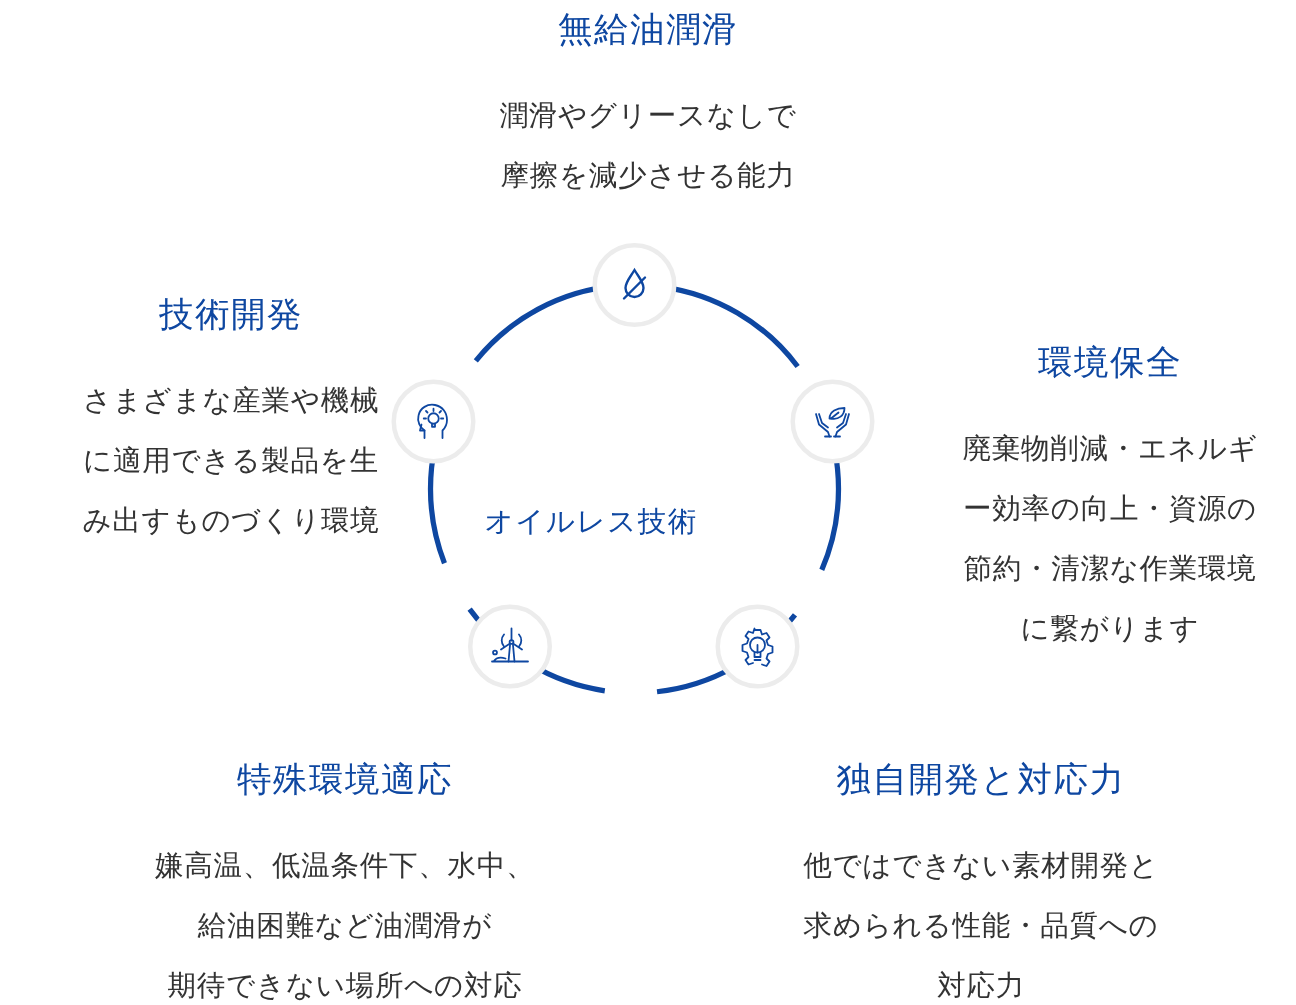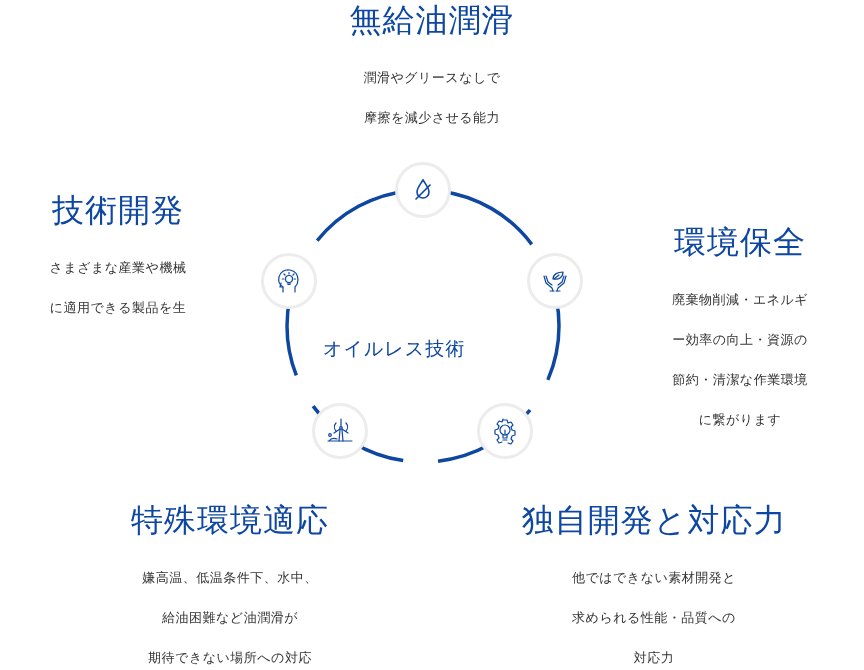--- a/index.html
+++ b/index.html
@@ -1,20 +1,20 @@
 <!DOCTYPE html>
 <html><head>
   <meta charset="utf-8">
   <style>
     html, body { margin: 0; padding: 0; background: #ffffff; }
     body { width: 864px; height: 670px; position: relative; overflow: hidden;
            font-family: "DejaVu Sans", "Liberation Sans", sans-serif; }
     .block { position: absolute; text-align: center; }
-    .title { color: #0e47a1; font-size: 32px; line-height: 40px; font-weight: 400; letter-spacing: 1px; }
-    .desc { color: #333333; font-size: 13px; line-height: 40px; margin-top: 14px; letter-spacing: 0.5px; font-family: Liberation Serif, serif; }
+    .title { color: #0e47a1; font-size: 23px; line-height: 40px; font-weight: 400; letter-spacing: 1px; }
+    .desc { color: #333333; font-size: 19px; line-height: 40px; margin-top: 14px; letter-spacing: 0.5px; font-family: Liberation Serif, serif; }
     .desc div { white-space: nowrap; }
     #ring { position: absolute; left: 0; top: 0; width: 864px; height: 670px; }
     .center-label { position: absolute; left: 323px; top: 336px; width: 200px; 
                     color: #0e47a1; font-size: 19px; line-height: 24px; letter-spacing: 1px; }
     .icon-node { position: absolute; width: 56px; height: 56px; border-radius: 50%;
                  border: 3px solid #ececec; background: #fff; box-sizing: border-box;
                  display: flex; align-items: center; justify-content: center; }
     .icon-node svg { width: 30px; height: 30px; }
   </style>
 </head>
@@ -99,19 +99,20 @@
 
 <div class="block" style="left:60px; top:500px; width:340px;">
   <div class="title">特殊環境適応</div>
   <div class="desc" style="margin-top:18px;">
     <div>嫌高温、低温条件下、水中、</div>
     <div>給油困難など油潤滑が</div>
     <div>期待できない場所への対応</div>
   </div>
 </div>
 
-<div class="block" style="left:0px; top:190px; width:236px;">
+<div class="block" style="left:0px; top:190px; width:236px;padding-left:36px;">
   <div class="title">技術開発</div>
   <div class="desc" style="margin-top:18px;">
     <div>さまざまな産業や機械</div>
     <div>に適用できる製品を生</div>
+    <div>み出すものづくり環境</div>
   </div>
 </div>
 
 </body></html>

